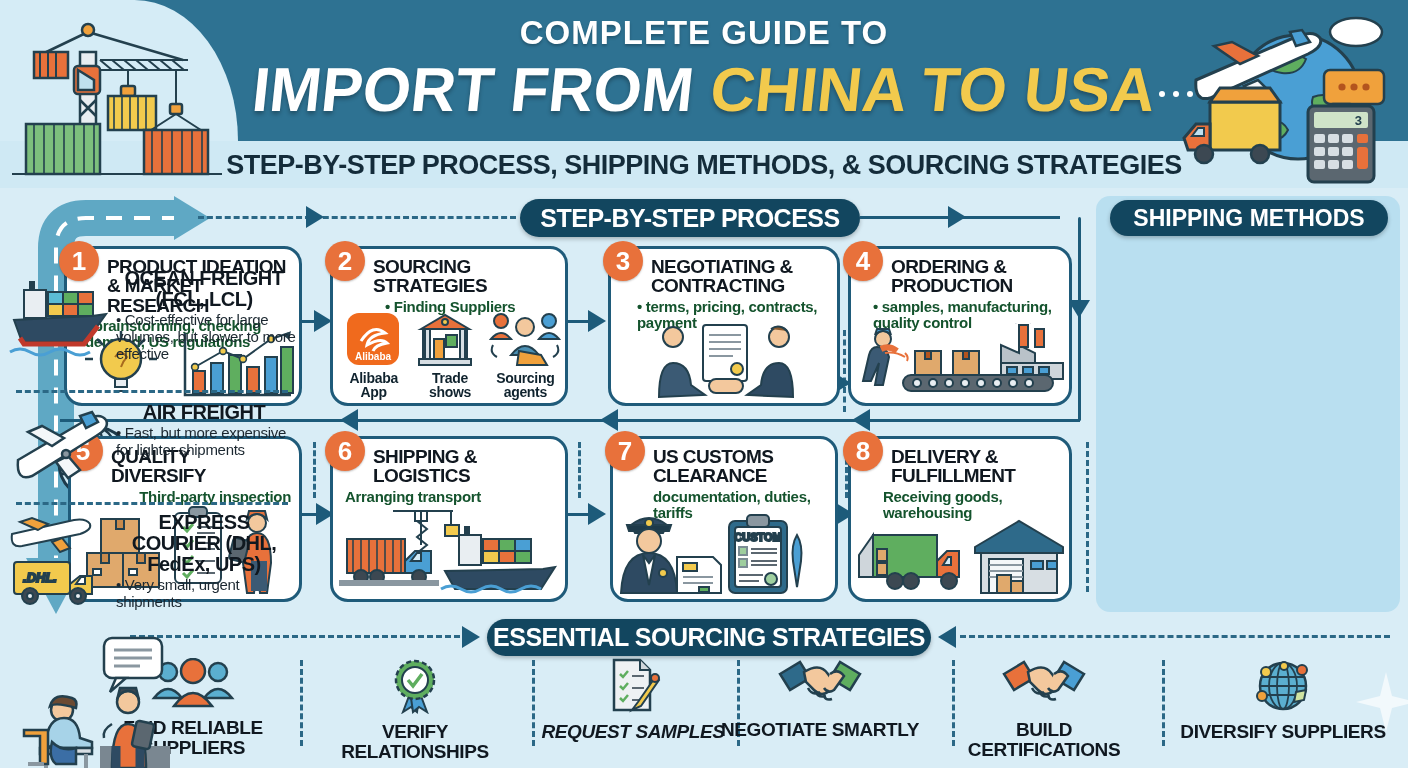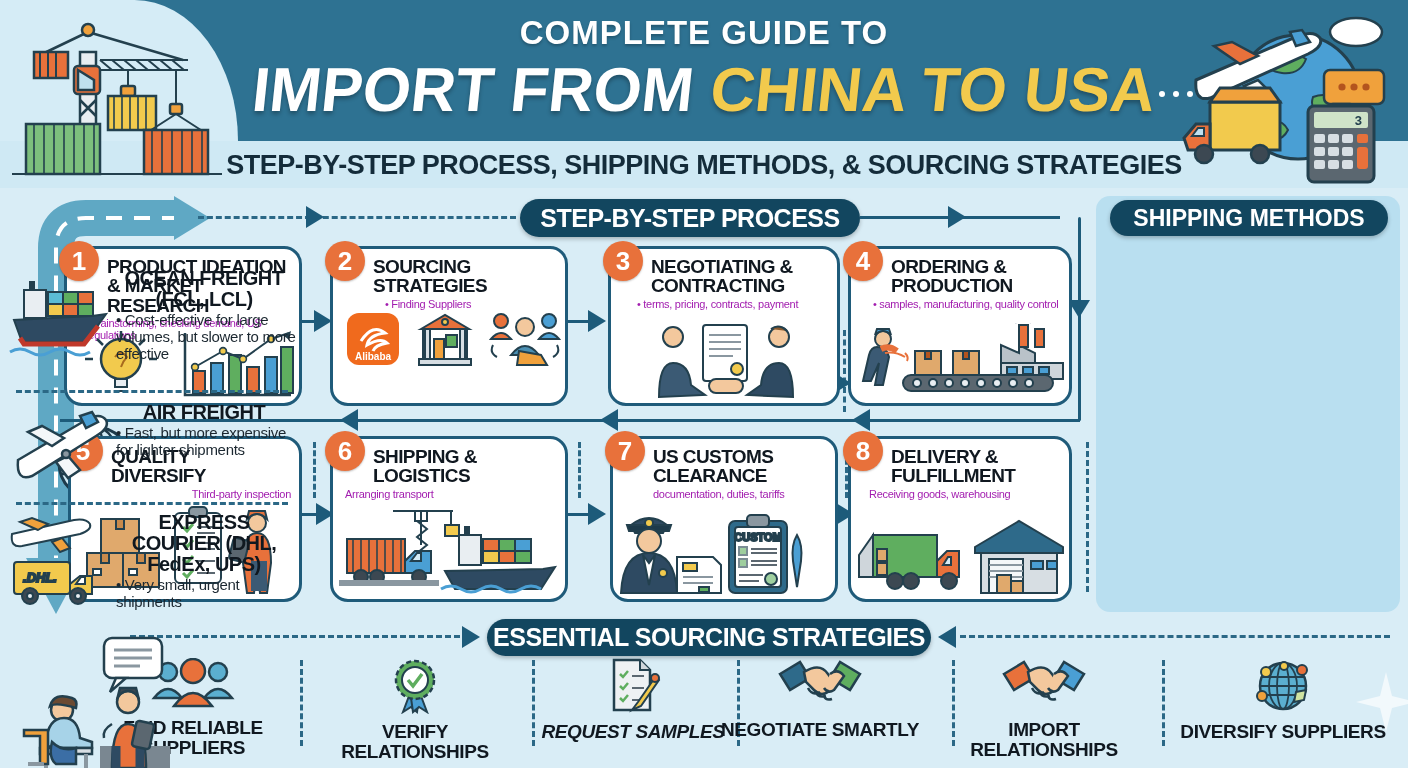--- a/index.html
+++ b/index.html
@@ -36,21 +36,21 @@
   .solid-h { position:absolute; height:3px; background:#1d5b7a; }
   .solid-v { position:absolute; width:3px; background:#1d5b7a; }
   .tri-right { position:absolute; width:0; height:0; border-top:11px solid transparent; border-bottom:11px solid transparent; border-left:18px solid #1d5b7a; }
   .tri-left  { position:absolute; width:0; height:0; border-top:11px solid transparent; border-bottom:11px solid transparent; border-right:18px solid #1d5b7a; }
   .tri-down  { position:absolute; width:0; height:0; border-left:11px solid transparent; border-right:11px solid transparent; border-top:18px solid #1d5b7a; }
   .card { position:absolute; background:#ffffff; border:3px solid #1f5b7a; border-radius:18px; }
   .badge { position:absolute; left:-8px; top:-8px; width:40px; height:40px; border-radius:50%;
            background:#e8713b; color:#fff; font-size:26px; font-weight:bold; text-align:center; line-height:40px;
            box-shadow:0 1px 2px rgba(0,0,0,.25); }
   .card-title { margin:8px 10px 0 40px; font-size:19px; font-weight:bold; line-height:1.02; letter-spacing:-0.6px; color:#101820; }
-  .card-desc  { margin:3px 8px 0 40px; font-size:11px; font-weight:400; line-height:1.08; letter-spacing:-0.3px; color:#a21caf; }
+  .card-desc  { margin:3px 8px 0 40px; font-size:15px; font-weight:700; line-height:1.08; letter-spacing:-0.3px; color:#14532d; }
   .card-art { position:absolute; left:0; bottom:2px; width:100%; }
   .mini-labels { position:absolute; left:0; bottom:4px; width:100%; display:flex; justify-content:space-around; }
   .mini-labels div { font-size:14px; font-weight:bold; text-align:center; line-height:1.0; letter-spacing:-0.3px; }
   
   .sidebar { position:absolute; left:1096px; top:196px; width:304px; height:416px; background:#b9dff0; border-radius:14px; }
   .method { position:absolute; left:8px; width:288px; display:flex; align-items:flex-start; }
   .method-text { flex:1; }
   .method-title { font-size:20px; font-weight:bold; text-align:center; line-height:1.05; letter-spacing:-0.5px; color:#101820; }
   .method-desc { font-size:15px; font-weight:500; line-height:1.12; letter-spacing:-0.3px; margin-top:2px; color:#1b2730; padding-left:4px;}
   .method-sep { position:absolute; left:16px; width:272px; border-top:3px dashed #2b6886; }
@@ -243,20 +243,25 @@
       <circle cx="168" cy="10" r="7" fill="#e8713b"></circle>
         <path d="M158 28 q10 -12 20 0 z" fill="#e8713b"></path>
       <circle cx="216" cy="10" r="7" fill="#4a9fd4"></circle>
         <path d="M206 28 q10 -12 20 0 z" fill="#4a9fd4"></path>
       <circle cx="192" cy="16" r="9" fill="#f3c89d"></circle>
         <path d="M178 44 q14 -18 28 0 z" fill="#4a8fb3"></path>
       <path d="M186 40 l22 4 6 10 h-30 z" fill="#f0a13c"></path>
       <path d="M160 34 q-4 8 4 12 M224 34 q4 8 -4 12" fill="none"></path>
     </g>
   </svg>
+  <div class="mini-labels">
+    <div style="width:72px;">Alibaba App</div>
+    <div style="width:62px;">Trade shows</div>
+    <div style="width:70px;">Sourcing agents</div>
+  </div>
 </div>
 
 <div class="card" style="left:608px;top:246px;width:232px;height:160px;">
   <div class="badge">3</div>
   <div class="card-title">NEGOTIATING &amp; CONTRACTING</div>
   <div class="card-desc" style="margin-left:26px;">• terms, pricing, contracts, payment</div>
   <svg class="card-art" height="80" viewBox="0 0 226 80">
     <g stroke="#23404e" stroke-width="2">
       <rect x="92" y="4" width="44" height="56" rx="3" fill="#ffffff"></rect>
       <path d="M98 14 h32 M98 21 h32 M98 28 h32 M98 35 h24" stroke="#8a97a0"></path>
@@ -411,21 +416,21 @@
         <circle cx="158" cy="72" r="6" fill="#9fd0a0"></circle>
       </g>
       <path d="M184 28 q6 10 4 26 l-4 26 -4 -26 q-2 -16 4 -26z" fill="#4a9fd4"></path>
     </g>
   </svg>
 </div>
 
 <div class="card" style="left:848px;top:436px;width:224px;height:166px;">
   <div class="badge">8</div>
   <div class="card-title">DELIVERY &amp; FULFILLMENT</div>
-  <div class="card-desc" style="margin-left:18px;">Receiving goods, warehousing</div>
+  <div class="card-desc" style="margin-left:32px;">Receiving goods, warehousing</div>
   <svg class="card-art" height="88" viewBox="0 0 218 88">
     <g stroke="#23404e" stroke-width="2">
       <g>
         <rect x="22" y="26" width="64" height="42" fill="#5fae5f"></rect>
         <path d="M22 26 l-14 20 v22 h14z" fill="#cfd6db"></path>
         <rect x="26" y="40" width="10" height="12" fill="#e0a96c"></rect>
           <rect x="26" y="54" width="10" height="12" fill="#e0a96c"></rect>
         <path d="M86 68 h22 v-26 h-12 l-10 10z" fill="#e8713b"></path>
         <path d="M92 56 h8 v-8 h-3z" fill="#d6ecf5"></path>
         <circle cx="44" cy="72" r="8" fill="#3c4852"></circle>
@@ -577,21 +582,21 @@
 <div class="strategy" style="left:939px;">
   <svg width="84" height="54" viewBox="0 0 84 54">
     <g stroke="#23404e" stroke-width="2.5">
       <path d="M2 16 L22 4 l10 16 -20 12z" fill="#e8713b"></path>
       <path d="M82 16 L62 4 l-10 16 20 12z" fill="#4a9fd4"></path>
       <path d="M26 14 q16 -10 24 2 q8 10 2 16 q-8 8 -16 0 l-8 -8z" fill="#f3c89d"></path>
       <path d="M30 30 q4 8 12 4 M38 34 q2 6 10 4 M46 38 q2 5 8 3" fill="none"></path>
       <path d="M52 16 q8 -6 14 2 l-10 14 q-6 4 -10 -2" fill="#f3c89d"></path>
     </g>
   </svg>
-  <div class="s-label">IMPORT RELATIONSHIPS</div>
+  <div class="s-label">BUILD CERTIFICATIONS</div>
 </div>
 <div class="s-sep" style="left:1162px;"></div>
 
 <div class="strategy" style="left:1178px;">
   <svg width="58" height="56" viewBox="0 0 58 56">
     <circle cx="29" cy="28" r="23" fill="#5bafd0" stroke="#23404e" stroke-width="2.5"></circle>
     <path d="M29 5 a14 23 0 0 0 0 46 a14 23 0 0 0 0 -46 M29 5 a6 23 0 0 0 0 46 M29 5 a6 23 0 0 1 0 46 M8 19 h42 M8 37 h42 M6 28 h46" stroke="#23404e" stroke-width="1.8" fill="none"></path>
     <circle cx="12" cy="14" r="5" fill="#f2ca4d" stroke="#23404e" stroke-width="2"></circle>
     <circle cx="48" cy="12" r="5" fill="#e8713b" stroke="#23404e" stroke-width="2"></circle>
     <circle cx="8" cy="38" r="5" fill="#f0a13c" stroke="#23404e" stroke-width="2"></circle>

